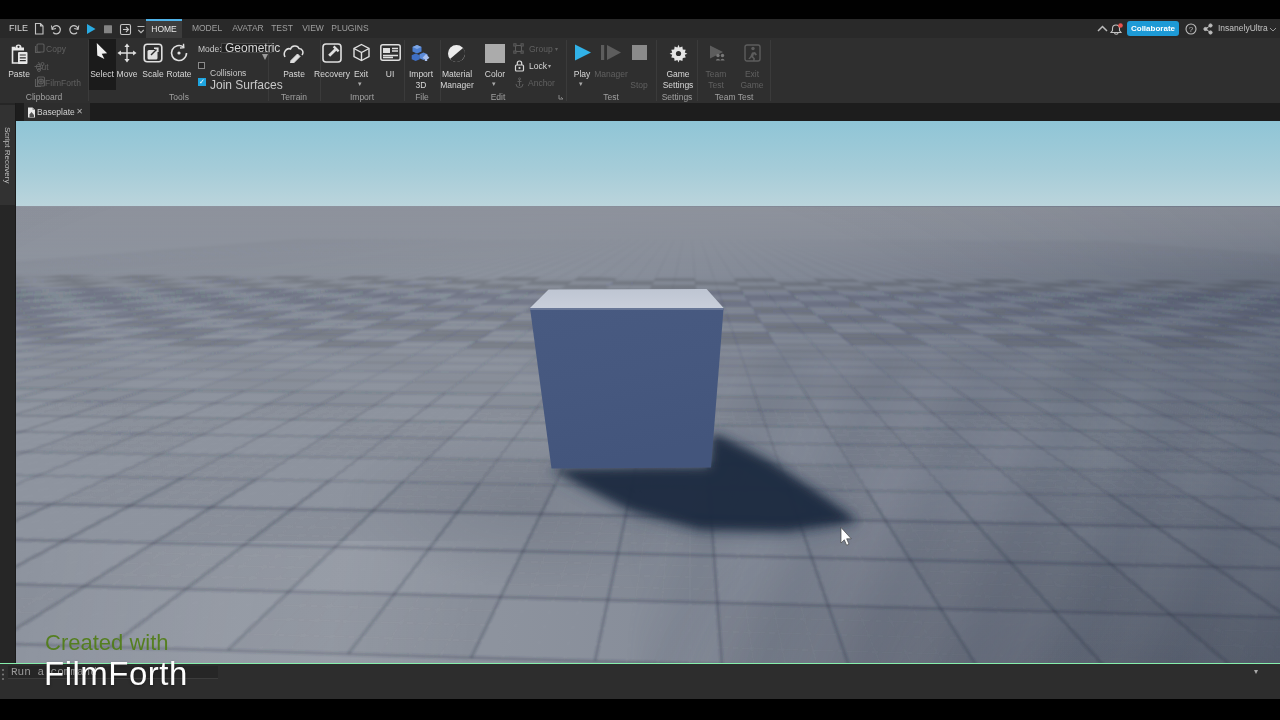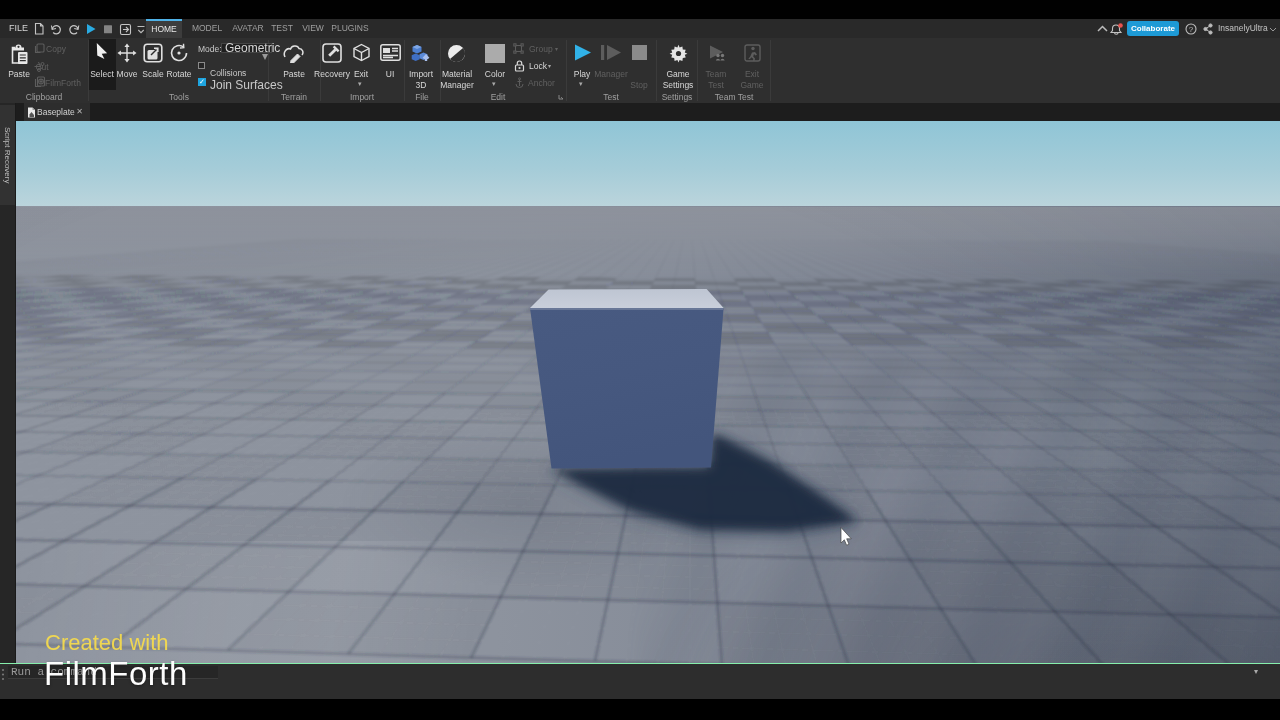--- a/index.html
+++ b/index.html
@@ -386,14 +386,14 @@
       <g fill="#777">
         <circle cx="2" cy="2" r="1.1"></circle>
         <circle cx="2" cy="6.5" r="1.1"></circle>
         <circle cx="2" cy="11" r="1.1"></circle>
       </g>
     </svg>
 <div class="abs" style="left:8px;top:2px;width:210px;height:13px;background:#262626;border-bottom:1px solid #3c3c3c;color:#9a9a9a;font-size:11px;font-family:'Liberation Mono',monospace;line-height:13px;padding-left:3px">Run a command</div>
 <div class="abs" style="right:22px;top:3px;color:#aaa;font-size:8px">▾</div>
 </div>
 <div class="abs botblack"></div>
-<div class="abs" style="left:45px;top:630px;font-size:22px;color:#fde047;opacity:0.88">Created with</div>
+<div class="abs" style="left:45px;top:630px;font-size:22px;color:#4d7c0f;opacity:0.88">Created with</div>
 <div class="abs" style="left:44px;top:655px;font-size:33px;font-weight:normal;color:#fdfdfd;letter-spacing:0.5px;text-shadow:0 1px 3px rgba(0,0,0,0.35)">FilmForth</div>
 
 </body></html>

